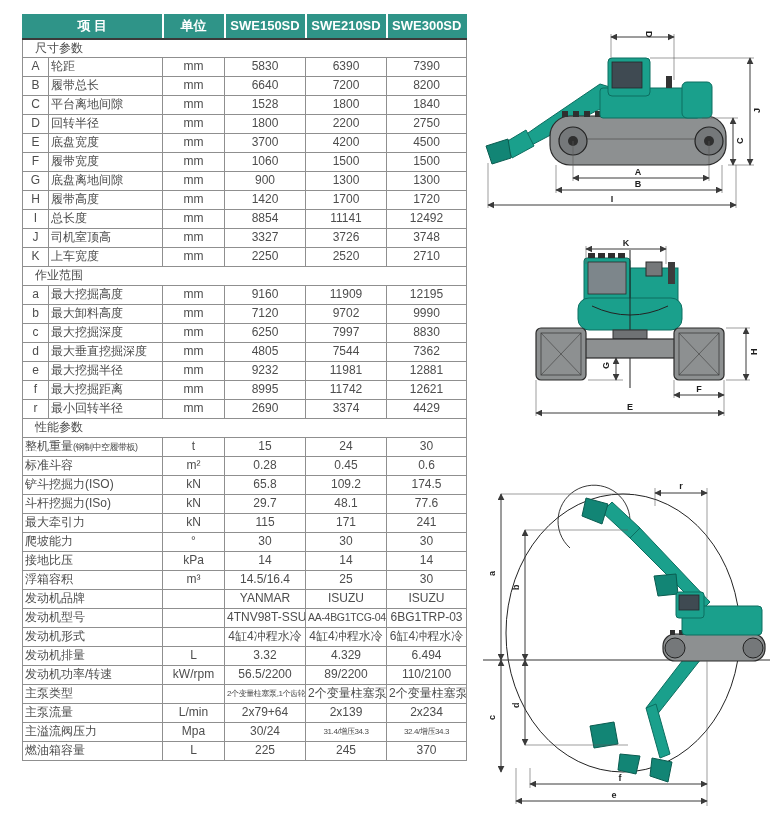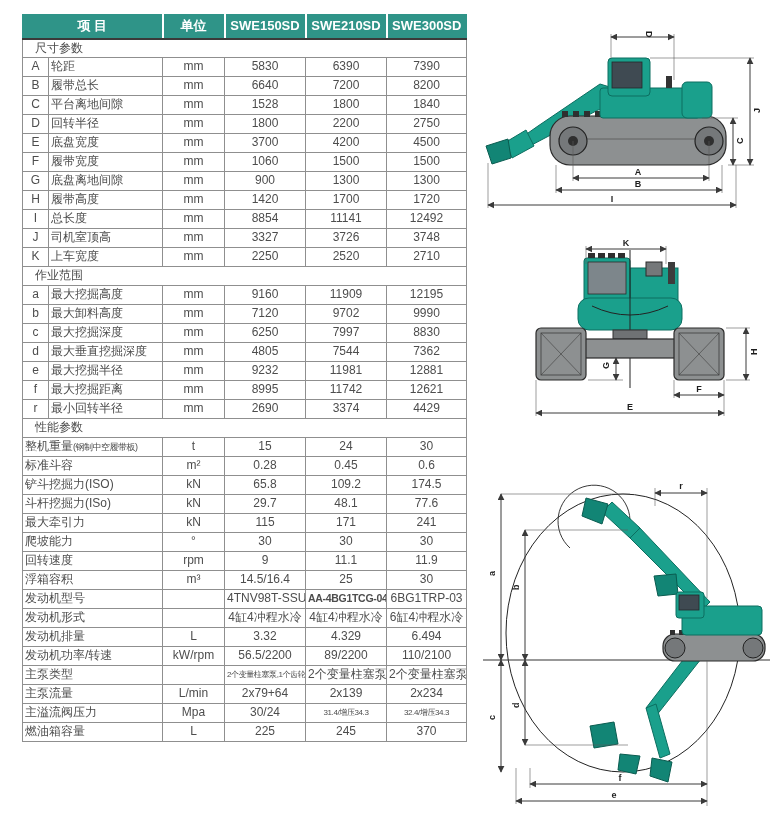--- a/index.html
+++ b/index.html
@@ -23,21 +23,21 @@
     background:#2f9488;color:#ffffff;font-weight:bold;font-size:13px;
     height:24px;border:1px solid #2f9488;border-right:2px solid #ffffff;
     border-bottom:2px solid #3a3a3a;text-align:center;
   }
   table.spec thead th:last-child{border-right:1px solid #2f9488;}
   tr.section-row td{text-align:left;padding-left:12px;color:#4d4d4d;}
   td.key{text-align:center;}
   td.label{text-align:left;padding-left:4px;}
   td.unit{text-align:center;}
   td.val{text-align:center;}
-  td.val.small{font-size:10.5px;letter-spacing:-0.3px;font-weight:bold;}
+  td.val.small{font-size:10.5px;letter-spacing:-0.3px;}
   td.val.tiny{font-size:8px;letter-spacing:-0.4px;}
   .note{font-size:9px;letter-spacing:-0.5px;}
   
   .diag{position:absolute;}
   .diag svg{display:block;}
   .dimline{stroke:#3a3a3a;stroke-width:1;fill:none;}
   .extline{stroke:#5a5a5a;stroke-width:0.6;fill:none;}
   .dimlabel{font-family:"Liberation Sans",sans-serif;font-size:9px;fill:#1e1e1e;font-weight:bold;}
   .machine-teal{fill:#1aa08c;stroke:#0c6e60;stroke-width:1;}
   .machine-teal-dk{fill:#128575;stroke:#0a5c50;stroke-width:1;}
@@ -256,32 +256,39 @@
         <td class="val">241</td>
       </tr>
       <tr>
         <td class="label" colspan="2"><span>爬坡能力</span></td>
         <td class="unit">°</td>
         <td class="val">30</td>
         <td class="val">30</td>
         <td class="val">30</td>
       </tr>
       <tr>
-        <td class="label" colspan="2"><span>回转速度</span></td>
-        <td class="unit">rpm</td>
-        <td class="val">9</td>
-        <td class="val">11.1</td>
-        <td class="val">11.9</td>
+        <td class="label" colspan="2"><span>接地比压</span></td>
+        <td class="unit">kPa</td>
+        <td class="val">14</td>
+        <td class="val">14</td>
+        <td class="val">14</td>
       </tr>
       <tr>
         <td class="label" colspan="2"><span>浮箱容积</span></td>
         <td class="unit">m³</td>
         <td class="val">14.5/16.4</td>
         <td class="val">25</td>
         <td class="val">30</td>
+      </tr>
+      <tr>
+        <td class="label" colspan="2"><span>发动机品牌</span></td>
+        <td class="unit"></td>
+        <td class="val">YANMAR</td>
+        <td class="val">ISUZU</td>
+        <td class="val">ISUZU</td>
       </tr>
       <tr>
         <td class="label" colspan="2"><span>发动机型号</span></td>
         <td class="unit"></td>
         <td class="val">4TNV98T-SSU</td>
         <td class="val small">AA-4BG1TCG-04</td>
         <td class="val">6BG1TRP-03</td>
       </tr>
       <tr>
         <td class="label" colspan="2"><span>发动机形式</span></td>

